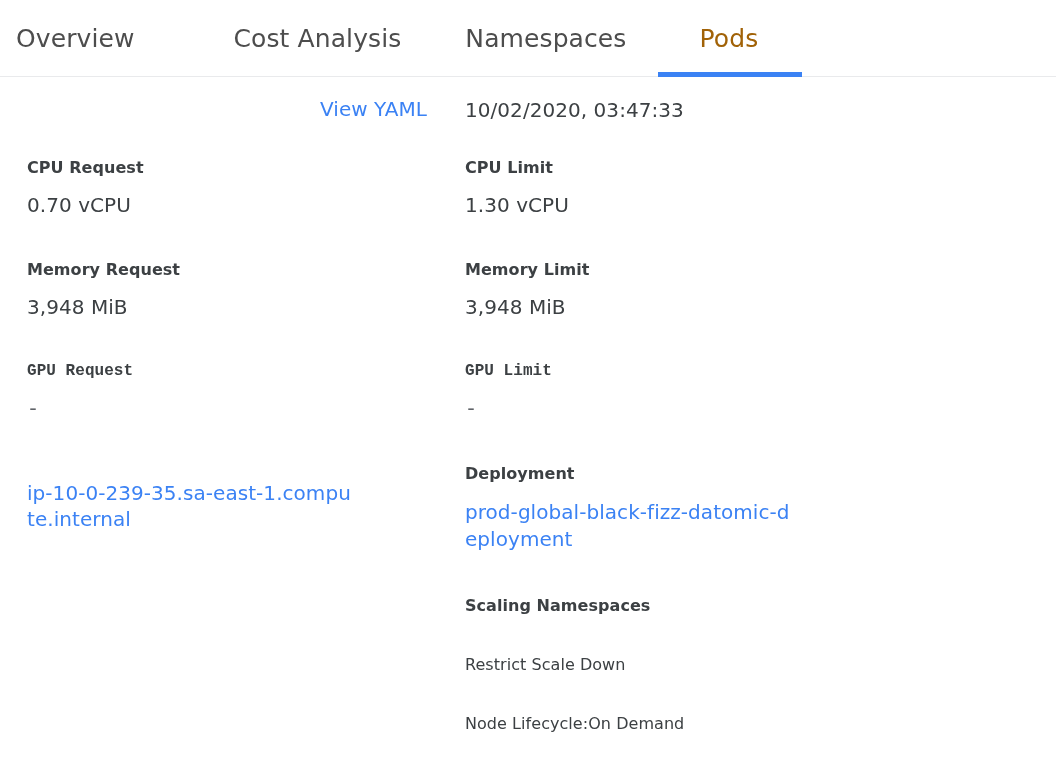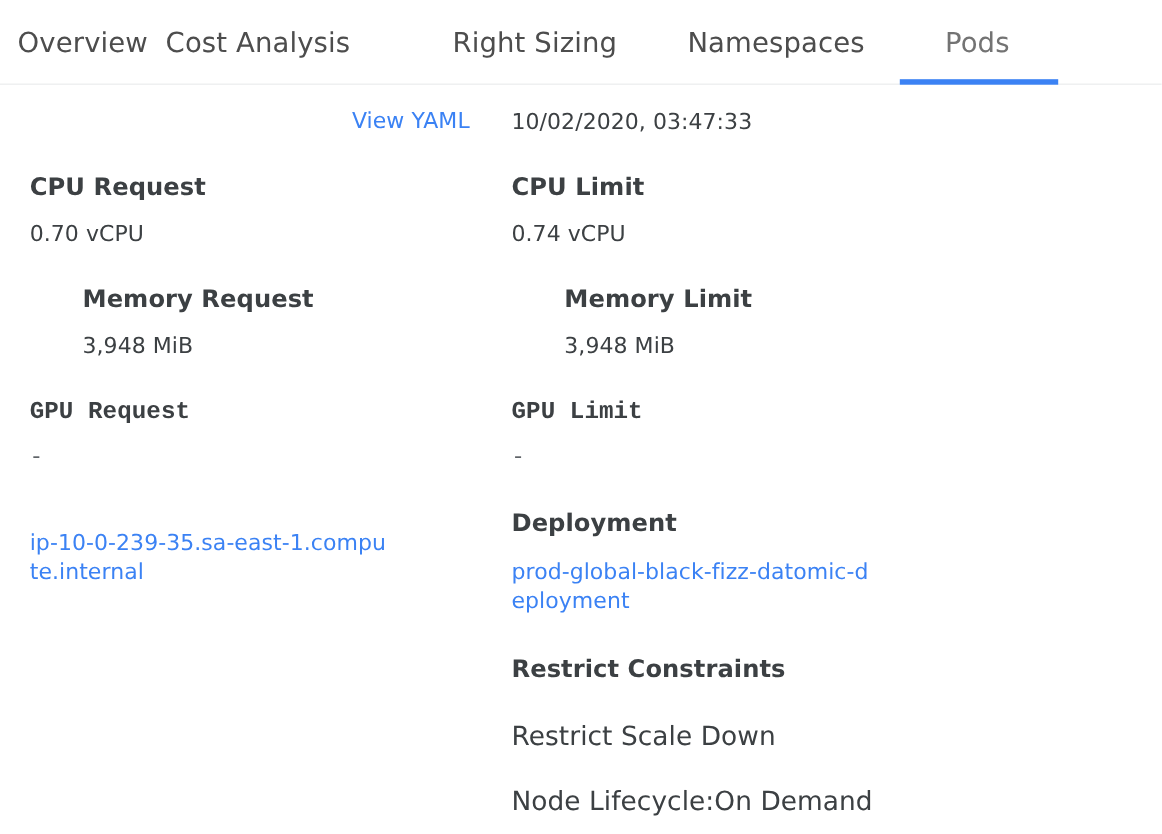--- a/index.html
+++ b/index.html
@@ -41,26 +41,26 @@
     font-weight: 400;
     letter-spacing: 0.1px;
     color: #4d4d4d;
     cursor: pointer;
     user-select: none;
     white-space: nowrap;
   }
   .tab-label { line-height: 1; }
 
   .tab-overview     { padding-left: 16px; padding-right: 16px; margin-left: 0px;  }
-  .tab-cost         { }
+  .tab-cost         { margin-left: 83px; }
   .tab-rightsizing  { margin-left: 93px; }
   .tab-namespaces   { margin-left: 64px; }
   .tab-pods         { margin-left: 73px; }
 
-  .tab.active .tab-label { color: #737373; }
+  .tab.active .tab-label { color: #a16207; }
   .tab-underline {
     position: absolute;
     left: -41px;
     right: -44px;
     bottom: -1px;
     height: 5px;
     background: #3b82f4;
   }
 
   
@@ -71,21 +71,21 @@
   .col {
     position: absolute;
     top: 0;
   }
   .col-left  { left: 27px;  width: 400px; }
   .col-right { left: 465px; width: 420px; }
 
   .field { position: absolute; left: 0; width: 100%; }
 
   .field-label {
-    font-size: 22px;
+    font-size: 16px;
     font-weight: 700;
     color: #3c4043;
     line-height: 1.2;
     letter-spacing: 0.05px;
     white-space: nowrap;
   }
   .field-value {
     font-size: 20px;
     font-weight: 400;
     color: #3c4043;
@@ -106,56 +106,53 @@
     display: block;
   }
   .link.wrap {
     width: 330px;
     word-break: break-all;
     overflow-wrap: anywhere;
   }
   .link-standalone { margin-top: 0; }
 
   .constraint-item {
-    font-size: 24px;
+    font-size: 16px;
     font-weight: 400;
     color: #3c4043;
     line-height: 1.2;
     letter-spacing: 0.05px;
     white-space: nowrap;
   }
 
   
   .y-viewyaml   { top: 19px; text-align: right; }
   .y-timestamp  { top: 21px; }
   .y-row1       { top: 81px; }
-  .y-row2       { top: 183px; margin-left: 48px; }
+  .y-row2       { top: 183px; }
   .y-row3       { top: 285px; font-family: Liberation Mono, monospace; }
   .y-row4       { top: 387px; }
   .y-scaling    { top: 519px; }
   .y-restrict   { top: 578px; }
   .y-lifecycle  { top: 637px; }
 </style>
 </head>
 <body>
 
 <div class="tabbar">
   <div class="tabs">
 
     <div class="tab tab-overview">
       <span class="tab-label">Overview</span>
     </div>
 
     <div class="tab tab-cost">
       <span class="tab-label">Cost Analysis</span>
     </div>
 
-    <div class="tab tab-rightsizing">
-      <span class="tab-label">Right Sizing</span>
-    </div>
 
     <div class="tab tab-namespaces">
       <span class="tab-label">Namespaces</span>
     </div>
 
     <div class="tab tab-pods active">
       <span class="tab-label">Pods</span>
       <span class="tab-underline"></span>
     </div>
 
@@ -194,42 +191,42 @@
   </div>
 
   <div class="col col-right">
 
     <div class="field y-timestamp">
       <div class="field-value" style="margin-top:0">10/02/2020, 03:47:33</div>
     </div>
 
     <div class="field y-row1">
       <div class="field-label">CPU Limit</div>
-      <div class="field-value">0.74 vCPU</div>
+      <div class="field-value">1.30 vCPU</div>
     </div>
 
     <div class="field y-row2">
       <div class="field-label">Memory Limit</div>
       <div class="field-value">3,948 MiB</div>
     </div>
 
     <div class="field y-row3">
       <div class="field-label">GPU Limit</div>
       <div class="field-value dash">-</div>
     </div>
 
     <div class="field y-row4">
       <div class="field-label">Deployment</div>
       <div class="field-value">
         <a class="link wrap">prod-global-black-fizz-datomic-deployment</a>
       </div>
     </div>
 
     <div class="field y-scaling">
-      <div class="field-label">Restrict Constraints</div>
+      <div class="field-label">Scaling Namespaces</div>
     </div>
 
     <div class="field y-restrict">
       <div class="constraint-item">Restrict Scale Down</div>
     </div>
 
     <div class="field y-lifecycle">
       <div class="constraint-item">Node Lifecycle:On Demand</div>
     </div>
 

